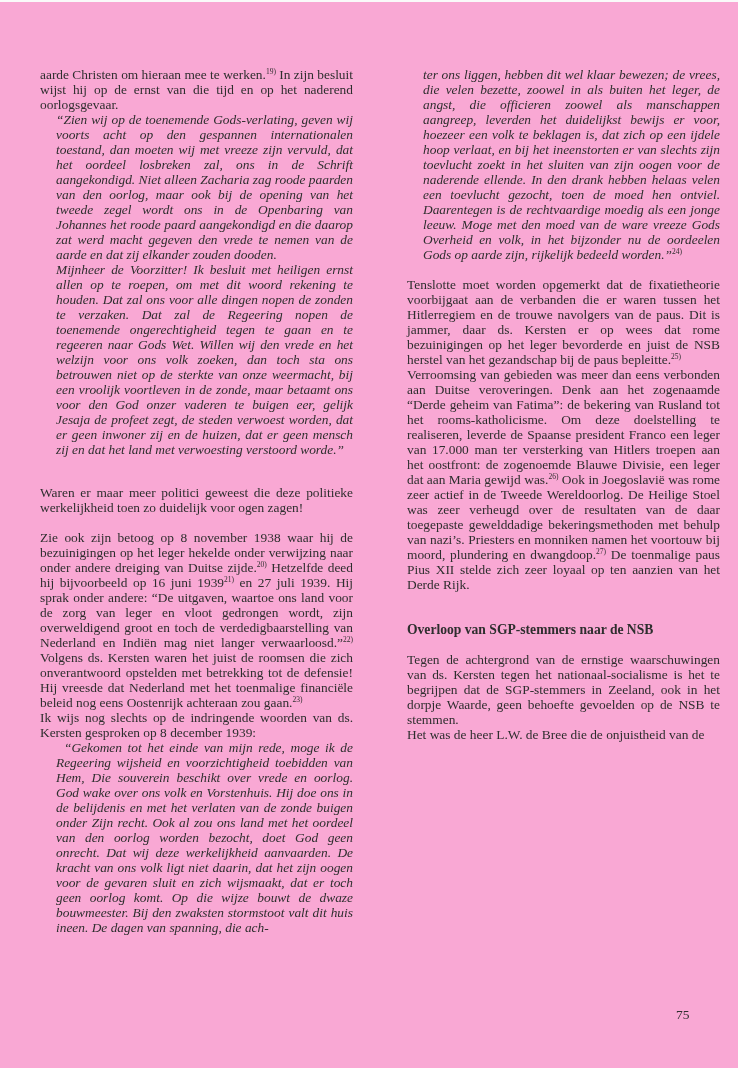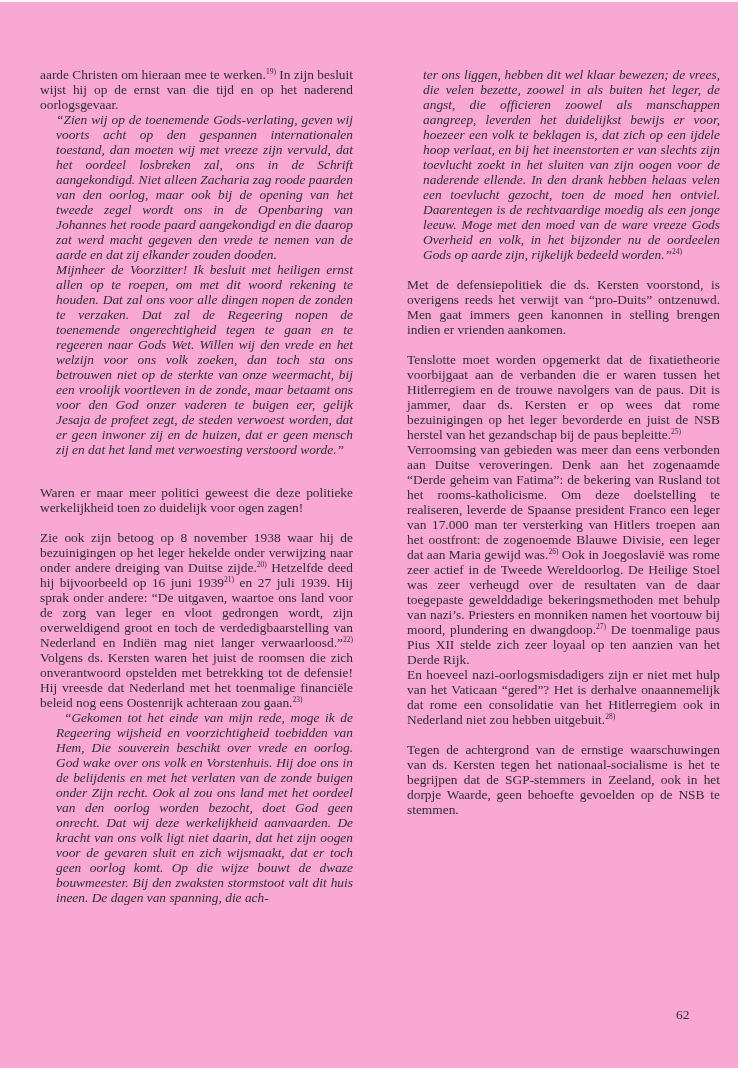--- a/index.html
+++ b/index.html
@@ -68,34 +68,35 @@
   <div class="col left">
     <p><span>aarde Christen om hieraan mee te werken.</span><sup class="fn">19)</sup><span> In zijn besluit wijst hij op de ernst van die tijd en op het naderend oorlogsgevaar.</span></p>
 
     <p class="quote">“Zien wij op de toenemende Gods-verlating, geven wij voorts acht op den gespannen internationalen toestand, dan moeten wij met vreeze zijn vervuld, dat het oordeel losbreken zal, ons in de Schrift aangekondigd. Niet alleen Zacharia zag roode paarden van den oorlog, maar ook bij de opening van het tweede zegel wordt ons in de Openbaring van Johannes het roode paard aangekondigd en die daarop zat werd macht gegeven den vrede te nemen van de aarde en dat zij elkander zouden dooden.</p>
     <p class="quote">Mijnheer de Voorzitter! Ik besluit met heiligen ernst allen op te roepen, om met dit woord rekening te houden. Dat zal ons voor alle dingen nopen de zonden te verzaken. Dat zal de Regeering nopen de toenemende ongerechtigheid tegen te gaan en te regeeren naar Gods Wet. Willen wij den vrede en het welzijn voor ons volk zoeken, dan toch sta ons betrouwen niet op de sterkte van onze weermacht, bij een vroolijk voortleven in de zonde, maar betaamt ons voor den God onzer vaderen te buigen eer, gelijk Jesaja de profeet zegt, de steden verwoest worden, dat er geen inwoner zij en de huizen, dat er geen mensch zij en dat het land met verwoesting verstoord worde.”</p>
 
     <p class="gap2">Waren er maar meer politici geweest die deze politieke werkelijkheid toen zo duidelijk voor ogen zagen!</p>
 
     <p class="gap"><span>Zie ook zijn betoog op 8 november 1938 waar hij de bezuinigingen op het leger hekelde onder verwijzing naar onder andere dreiging van Duitse zijde.</span><sup class="fn">20)</sup><span> Hetzelfde deed hij bijvoorbeeld op 16 juni 1939</span><sup class="fn">21)</sup><span> en 27 juli 1939. Hij sprak onder andere: </span><span class="ital">“De uitgaven, waartoe ons land voor de zorg van leger en vloot gedrongen wordt, zijn overweldigend groot en toch de verdedigbaarstelling van Nederland en Indiën mag niet langer verwaarloosd.”</span><sup class="fn">22)</sup><span> Volgens ds. Kersten waren het juist de roomsen die zich onverantwoord opstelden met betrekking tot de defensie! Hij vreesde dat Nederland met het toenmalige financiële beleid nog eens Oostenrijk achteraan zou gaan.</span><sup class="fn">23)</sup></p>
 
+    <p>Ik wijs nog slechts op de indringende woorden van ds. Kersten gesproken op 8 december 1939:</p>
 
     <p class="quote" style="text-indent:8px;">“Gekomen tot het einde van mijn rede, moge ik de Regeering wijsheid en voorzichtigheid toebidden van Hem, Die souverein beschikt over vrede en oorlog. God wake over ons volk en Vorstenhuis. Hij doe ons in de belijdenis en met het verlaten van de zonde buigen onder Zijn recht. Ook al zou ons land met het oordeel van den oorlog worden bezocht, doet God geen onrecht. Dat wij deze werkelijkheid aanvaarden. De kracht van ons volk ligt niet daarin, dat het zijn oogen voor de gevaren sluit en zich wijsmaakt, dat er toch geen oorlog komt. Op die wijze bouwt de dwaze bouwmeester. Bij den zwaksten stormstoot valt dit huis ineen. De dagen van spanning, die ach-</p>
   </div>
 
   <div class="col right">
     <p class="quote"><span>ter ons liggen, hebben dit wel klaar bewezen; de vrees, die velen bezette, zoowel in als buiten het leger, de angst, die officieren zoowel als manschappen aangreep, leverden het duidelijkst bewijs er voor, hoezeer een volk te beklagen is, dat zich op een ijdele hoop verlaat, en bij het ineenstorten er van slechts zijn toevlucht zoekt in het sluiten van zijn oogen voor de naderende ellende. In den drank hebben helaas velen een toevlucht gezocht, toen de moed hen ontviel. Daarentegen is de rechtvaardige moedig als een jonge leeuw. Moge met den moed van de ware vreeze Gods Overheid en volk, in het bijzonder nu de oordeelen Gods op aarde zijn, rijkelijk bedeeld worden.”</span><sup class="fn">24)</sup></p>
 
-    <p class="gap">Met de defensiepolitiek die ds. Kersten voorstond, is overigens reeds het verwijt van “pro-Duits” ontzenuwd. Men gaat immers geen kanonnen in stelling brengen indien er vrienden aankomen.</p>
 
     <p class="gap"><span>Tenslotte moet worden opgemerkt dat de fixatietheorie voorbijgaat aan de verbanden die er waren tussen het Hitlerregiem en de trouwe navolgers van de paus. Dit is jammer, daar ds. Kersten er op wees dat rome bezuinigingen op het leger bevorderde en juist de NSB herstel van het gezandschap bij de paus bepleitte.</span><sup class="fn">25)</sup></p>
 
     <p><span>Verroomsing van gebieden was meer dan eens verbonden aan Duitse veroveringen. Denk aan het zogenaamde “Derde geheim van Fatima”: de bekering van Rusland tot het rooms-katholicisme. Om deze doelstelling te realiseren, leverde de Spaanse president Franco een leger van 17.000 man ter versterking van Hitlers troepen aan het oostfront: de zogenoemde Blauwe Divisie, een leger dat aan Maria gewijd was.</span><sup class="fn">26)</sup><span> Ook in Joegoslavië was rome zeer actief in de Tweede Wereldoorlog. De Heilige Stoel was zeer verheugd over de resultaten van de daar toegepaste gewelddadige bekeringsmethoden met behulp van nazi’s. Priesters en monniken namen het voortouw bij moord, plundering en dwangdoop.</span><sup class="fn">27)</sup><span> De toenmalige paus Pius XII stelde zich zeer loyaal op ten aanzien van het Derde Rijk.</span></p>
 
-    <p><span>En hoeveel nazi-oorlogsmisdadigers zijn er niet met hulp van het Vaticaan “gered”? Het is derhalve onaannemelijk dat rome een consolidatie van het Hitlerregiem ook in Nederland niet zou hebben uitgebuit.</span><sup class="fn">28)</sup></p>
 
 
+    <h2 class="section gap2" style="margin-top:30px;">Overloop van SGP-stemmers naar de NSB</h2>
 
     <p class="gap">Tegen de achtergrond van de ernstige waarschuwingen van ds. Kersten tegen het nationaal-socialisme is het te begrijpen dat de SGP-stemmers in Zeeland, ook in het dorpje Waarde, geen behoefte gevoelden op de NSB te stemmen.</p>
+    <p>Het was de heer L.W. de Bree die de onjuistheid van de</p>
   </div>
 
-  <div class="page-number">62</div>
+  <div class="page-number">75</div>
 </div>
 
 </body></html>

